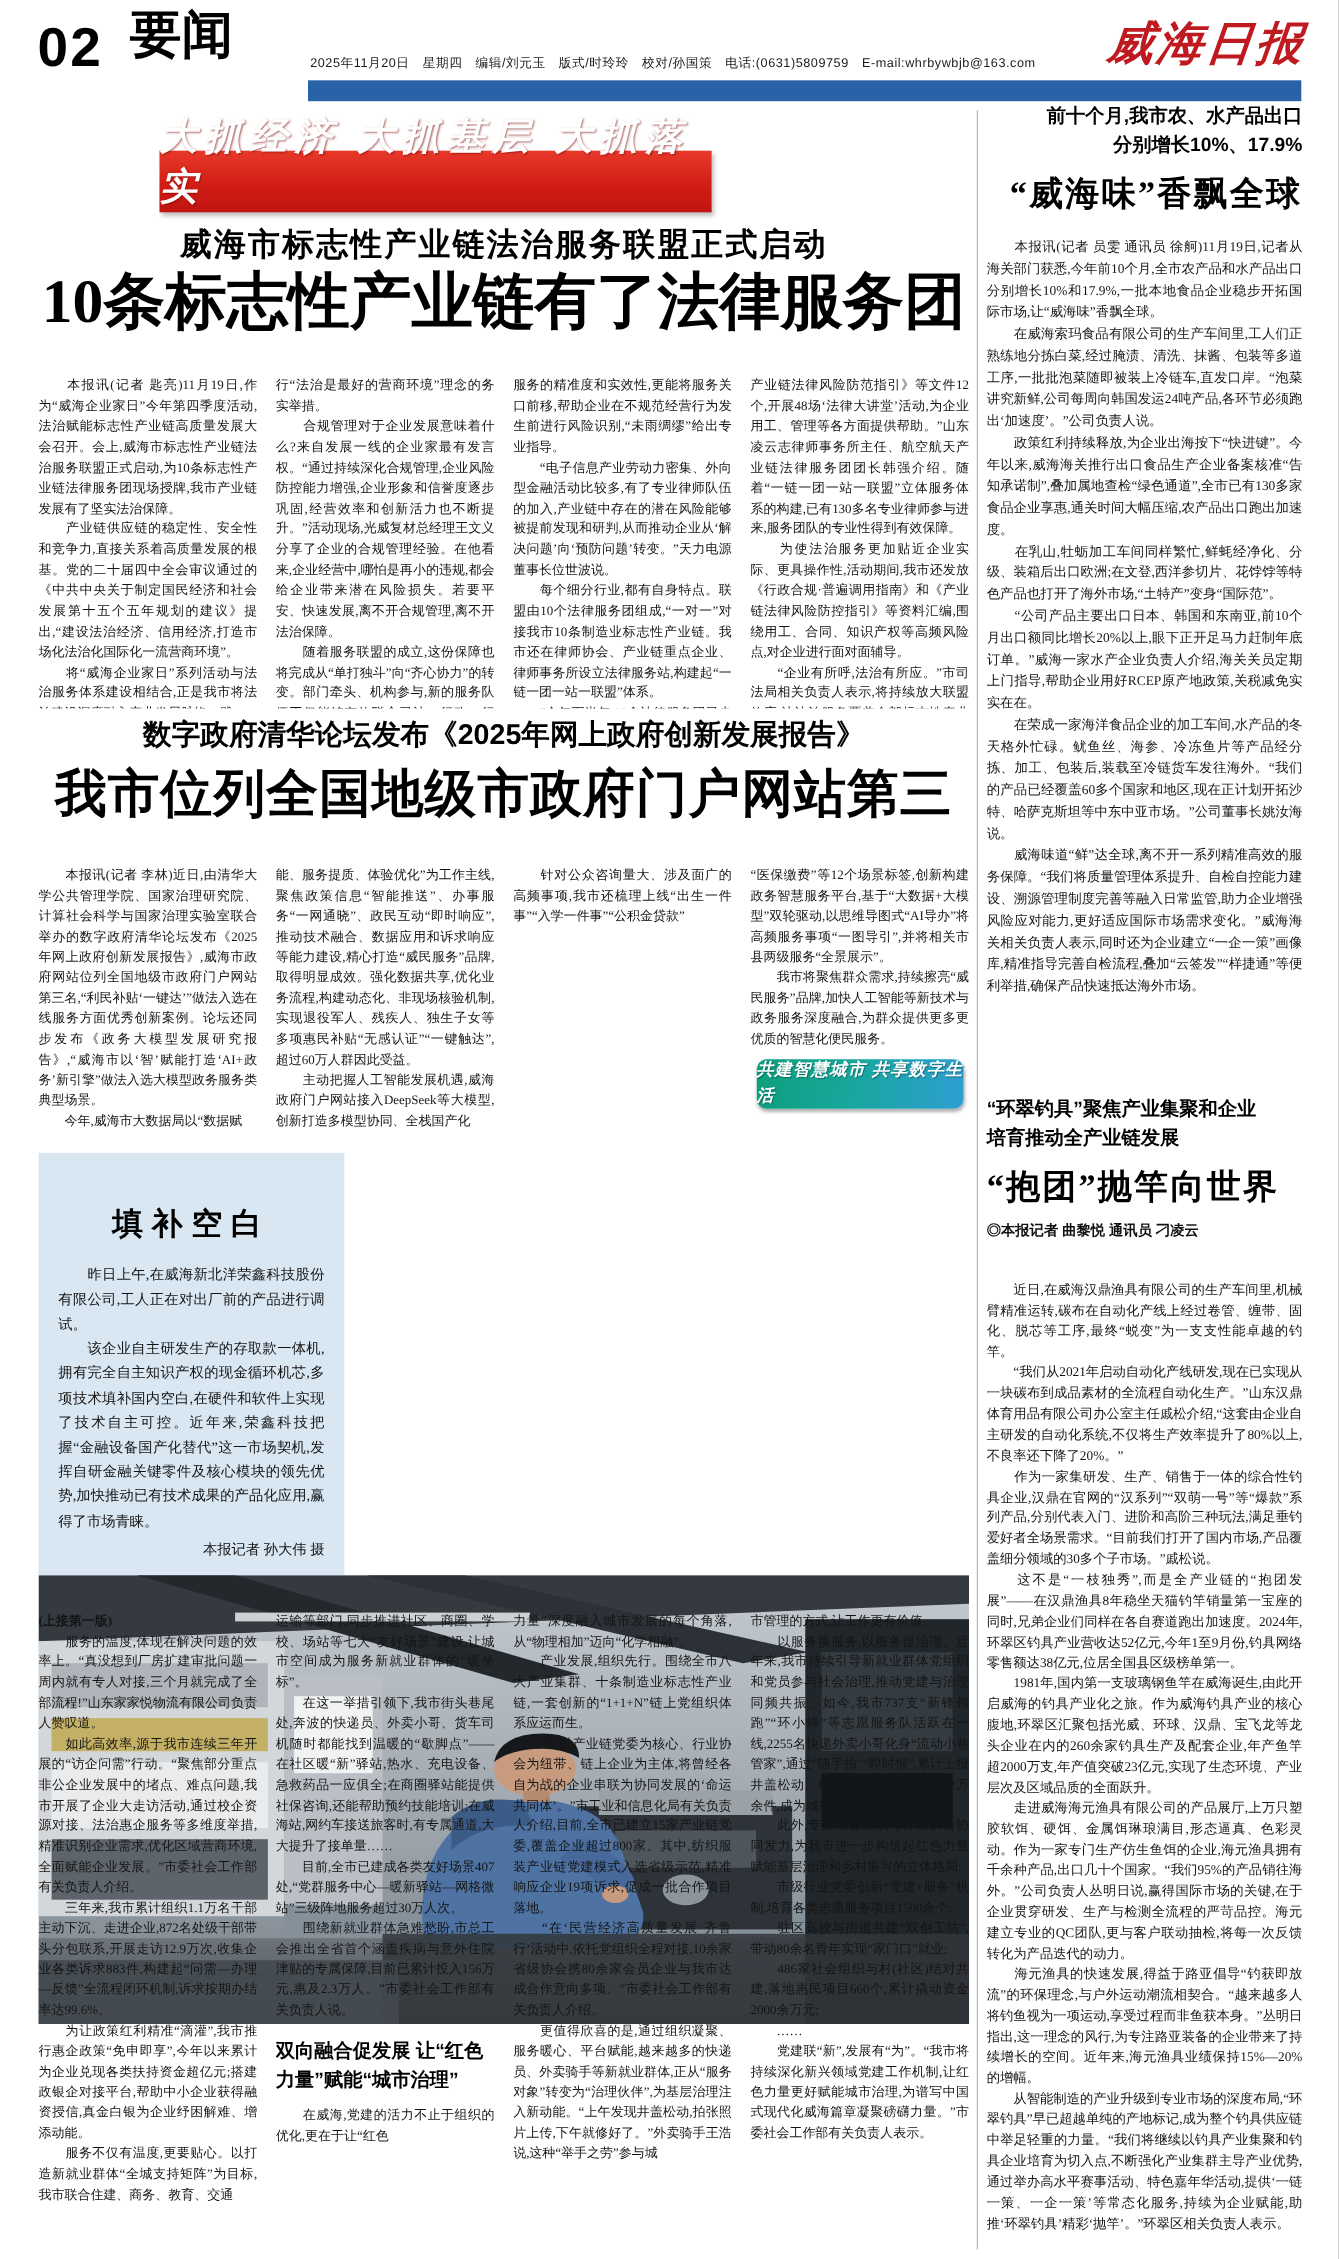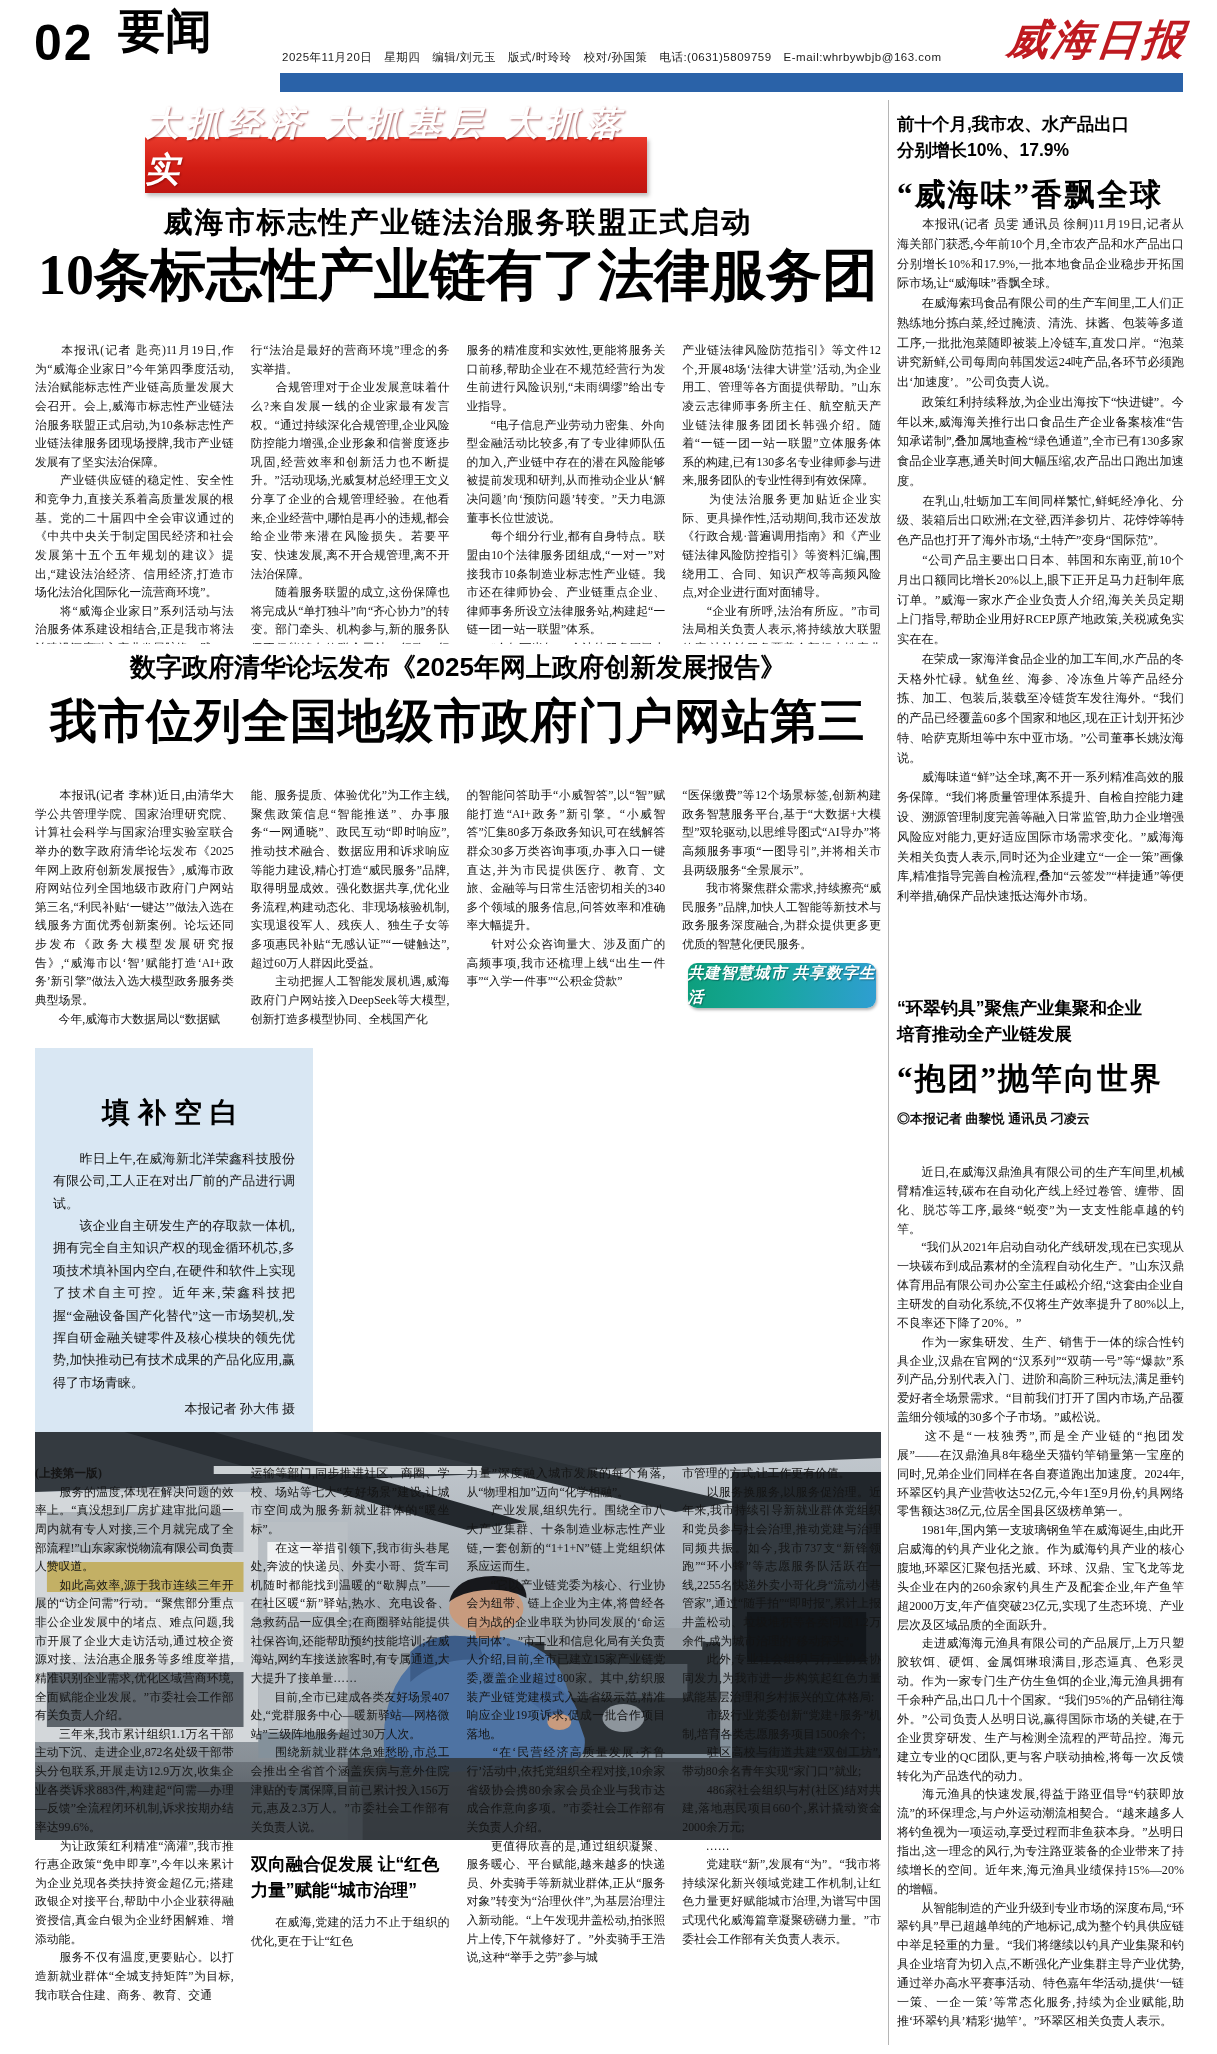--- a/index.html
+++ b/index.html
@@ -104,21 +104,20 @@
   <div class="cols a2cols">
     <div class="col">
         <p>　　本报讯(记者 李林)近日,由清华大学公共管理学院、国家治理研究院、计算社会科学与国家治理实验室联合举办的数字政府清华论坛发布《2025年网上政府创新发展报告》,威海市政府网站位列全国地级市政府门户网站第三名,“利民补贴‘一键达’”做法入选在线服务方面优秀创新案例。论坛还同步发布《政务大模型发展研究报告》,“威海市以‘智’赋能打造‘AI+政务’新引擎”做法入选大模型政务服务类典型场景。</p>
         <p>　　今年,威海市大数据局以“数据赋</p>
       </div>
     <div class="col">
         <p>能、服务提质、体验优化”为工作主线,聚焦政策信息“智能推送”、办事服务“一网通晓”、政民互动“即时响应”,推动技术融合、数据应用和诉求响应等能力建设,精心打造“威民服务”品牌,取得明显成效。强化数据共享,优化业务流程,构建动态化、非现场核验机制,实现退役军人、残疾人、独生子女等多项惠民补贴“无感认证”“一键触达”,超过60万人群因此受益。</p>
         <p>　　主动把握人工智能发展机遇,威海政府门户网站接入DeepSeek等大模型,创新打造多模型协同、全栈国产化</p>
       </div>
     <div class="col">
-        <p>的智能问答助手“小威智答”,以“智”赋能打造“AI+政务”新引擎。“小威智答”汇集80多万条政务知识,可在线解答群众30多万类咨询事项,办事入口一键直达,并为市民提供医疗、教育、文旅、金融等与日常生活密切相关的340多个领域的服务信息,问答效率和准确率大幅提升。</p>
         <p>　　针对公众咨询量大、涉及面广的高频事项,我市还梳理上线“出生一件事”“入学一件事”“公积金贷款”</p>
       </div>
     <div class="col">
       <div>
           <p>“医保缴费”等12个场景标签,创新构建政务智慧服务平台,基于“大数据+大模型”双轮驱动,以思维导图式“AI导办”将高频服务事项“一图导引”,并将相关市县两级服务“全景展示”。</p>
           <p>　　我市将聚焦群众需求,持续擦亮“威民服务”品牌,加快人工智能等新技术与政务服务深度融合,为群众提供更多更优质的智慧化便民服务。</p>
         </div>
       <div class="badge">
         <span>共建智慧城市 共享数字生活</span>
       </div>
@@ -225,21 +224,21 @@
         <p>　　以服务换服务,以服务促治理。近年来,我市持续引导新就业群体党组织和党员参与社会治理,推动党建与治理同频共振。如今,我市737支“新锋领跑”“环小蜂”等志愿服务队活跃在一线,2255名快递外卖小哥化身“流动小巷管家”,通过“随手拍”“即时报”,累计上报井盖松动、垃圾堆积等各类问题1.2万余件,成为城市治理的“移动探头”。</p>
         <p>　　此外,专业社会组织与行业协会协同发力,为我市进一步构筑起红色力量赋能基层治理和乡村振兴的立体格局:</p>
         <p>　　市级行业党委创新“党建+服务”机制,培育各类志愿服务项目1500余个;</p>
         <p>　　驻区高校与街道共建“双创工坊”,带动80余名青年实现“家门口”就业;</p>
         <p>　　486家社会组织与村(社区)结对共建,落地惠民项目660个,累计撬动资金2000余万元;</p>
         <p>　　……</p>
         <p>　　党建联“新”,发展有“为”。“我市将持续深化新兴领域党建工作机制,让红色力量更好赋能城市治理,为谱写中国式现代化威海篇章凝聚磅礴力量。”市委社会工作部有关负责人表示。</p>
       </div>
   </div>
 
-  <div class="rcol" style="top:111px;">
+  <div class="rcol" style="top:92px;text-align:right;">
     <div class="rkicker">前十个月,我市农、水产品出口
 分别增长10%、17.9%</div>
     <div class="rheadline">“威海味”香飘全球</div>
   </div>
   <div class="rcol rbody" style="top:215px;height:770px;">
       <p>　　本报讯(记者 员雯 通讯员 徐舸)11月19日,记者从海关部门获悉,今年前10个月,全市农产品和水产品出口分别增长10%和17.9%,一批本地食品企业稳步开拓国际市场,让“威海味”香飘全球。</p>
       <p>　　在威海索玛食品有限公司的生产车间里,工人们正熟练地分拣白菜,经过腌渍、清洗、抹酱、包装等多道工序,一批批泡菜随即被装上冷链车,直发口岸。“泡菜讲究新鲜,公司每周向韩国发运24吨产品,各环节必须跑出‘加速度’。”公司负责人说。</p>
       <p>　　政策红利持续释放,为企业出海按下“快进键”。今年以来,威海海关推行出口食品生产企业备案核准“告知承诺制”,叠加属地查检“绿色通道”,全市已有130多家食品企业享惠,通关时间大幅压缩,农产品出口跑出加速度。</p>
       <p>　　在乳山,牡蛎加工车间同样繁忙,鲜蚝经净化、分级、装箱后出口欧洲;在文登,西洋参切片、花饽饽等特色产品也打开了海外市场,“土特产”变身“国际范”。</p>
       <p>　　“公司产品主要出口日本、韩国和东南亚,前10个月出口额同比增长20%以上,眼下正开足马力赶制年底订单。”威海一家水产企业负责人介绍,海关关员定期上门指导,帮助企业用好RCEP原产地政策,关税减免实实在在。</p>

